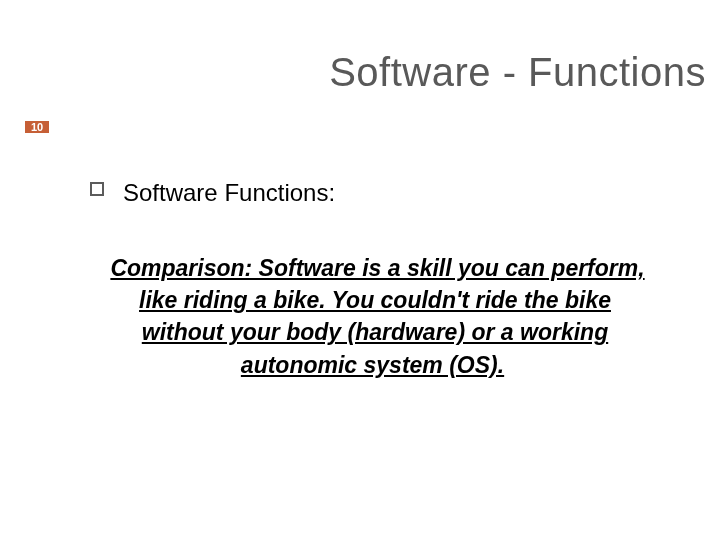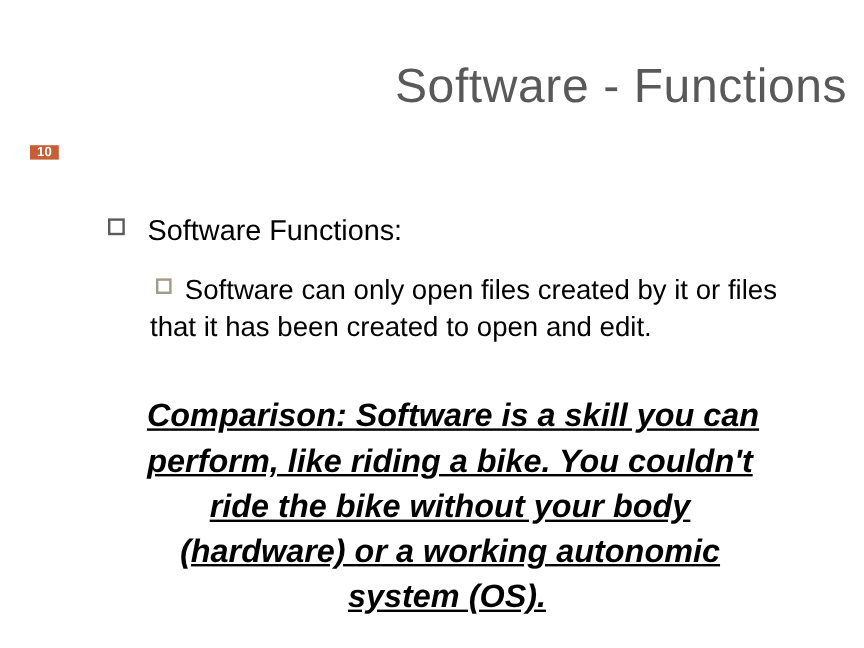--- a/index.html
+++ b/index.html
@@ -10,21 +10,21 @@
   .page-badge { width: 24px; height: 20px; background: #c65f36; color: #fff; font-size: 11px; display: flex; align-items: center; justify-content: center; font-weight: bold; }
   .bar { flex: 1; height: 20px; background: #9fb4cc; }
   .content { padding: 28px 60px 0 60px; }
   .l1 { display: flex; align-items: flex-start; margin-bottom: 14px; }
   .l1 .bullet { width: 14px; height: 14px; border: 2px solid #5b5b5b; margin-top: 8px; margin-right: 14px; flex: 0 0 auto; }
   .l1 .text { font-size: 24px; color: #000; }
   .l2-group { margin-left: 40px; }
   .l2 { font-size: 23px; line-height: 1.35; color: #000; margin-bottom: 4px; }
   .l2 .sq { display: inline-block; width: 13px; height: 13px; border: 2px solid #a09a88; margin-right: 6px; position: relative; top: 1px; }
   .compare { margin-top: 40px; text-align: center; padding: 0 20px; }
-  .compare .tx { font-size: 27px; font-weight: bold; font-style: italic; text-decoration: underline; line-height: 1.4; display: inline; }
+  .compare .tx { font-size: 23px; font-weight: bold; font-style: italic; text-decoration: underline; line-height: 1.4; display: inline; }
 </style>
 </head>
 <body>
 
 <div class="slide">
 
   <div class="title">Software - Functions</div>
 
   <div class="bar-row">
     <div class="page-badge">10</div>
@@ -32,23 +32,20 @@
   </div>
 
   <div class="content">
 
     <div class="l1">
       <span class="bullet"></span>
       <span class="text">Software Functions:</span>
     </div>
 
     <div class="l2-group">
-      <div class="l2">
-        <span class="sq"></span><span>Software can only open files created by it or files that it has been created to open and edit.</span>
-      </div>
     </div>
 
     <div class="compare">
       <span class="tx">Comparison: Software is a skill you can perform, like riding a bike. You couldn't ride the bike without your body (hardware) or a working autonomic system (OS).</span>
     </div>
 
   </div>
 
 </div>
 

